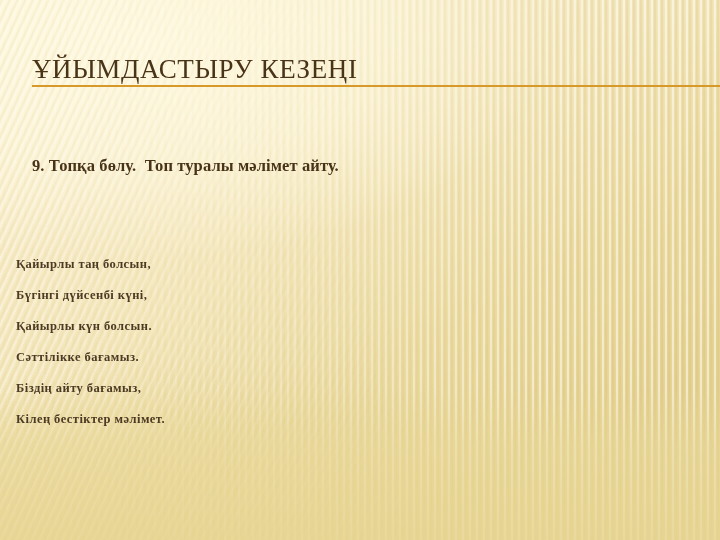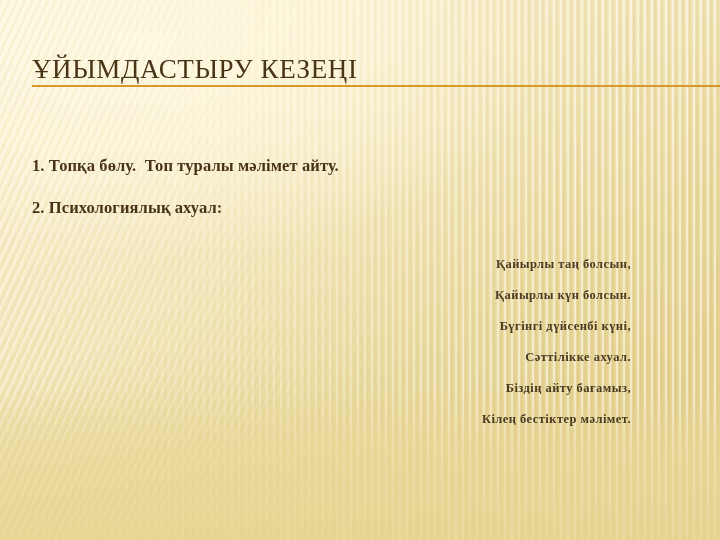--- a/index.html
+++ b/index.html
@@ -170,24 +170,23 @@
     white-space: pre;
     letter-spacing: 0.1px;
   }
 
   .agenda-item.second {
     margin-top: 22px;
   }
 
   .poem {
     position: absolute;
-    left: 31px;
+    left: 16px;
     top: 256px;
     width: 600px;
-    text-align: right;
   }
 
   .poem-line {
     font-size: 12.5px;
     line-height: 16px;
     font-weight: bold;
     color: #4c3a22;
     letter-spacing: 0.45px;
     white-space: pre;
     height: 31px;
@@ -206,27 +205,26 @@
   <div class="bg-bottom"></div>
 
   <div class="content">
 
     <div class="title-block">
       <h1 class="slide-title">ҰЙЫМДАСТЫРУ КЕЗЕҢІ</h1>
       <div class="title-rule"></div>
     </div>
 
     <div class="agenda">
-      <div class="agenda-item">1. Топқа бөлу.  Топ туралы мәлімет айту.</div>
-      <div class="agenda-item second">2. Психологиялық ахуал:</div>
+      <div class="agenda-item">9. Топқа бөлу.  Топ туралы мәлімет айту.</div>
     </div>
 
     <div class="poem">
       <div class="poem-line">Қайырлы таң болсын,</div>
+      <div class="poem-line">Бүгінгі дүйсенбі күні,</div>
       <div class="poem-line">Қайырлы күн болсын.</div>
-      <div class="poem-line">Бүгінгі дүйсенбі күні,</div>
-      <div class="poem-line">Сәттілікке ахуал.</div>
+      <div class="poem-line">Сәттілікке бағамыз.</div>
       <div class="poem-line">Біздің айту бағамыз,</div>
       <div class="poem-line">Кілең бестіктер мәлімет.</div>
     </div>
 
   </div>
 </div>
 
 </body></html>

